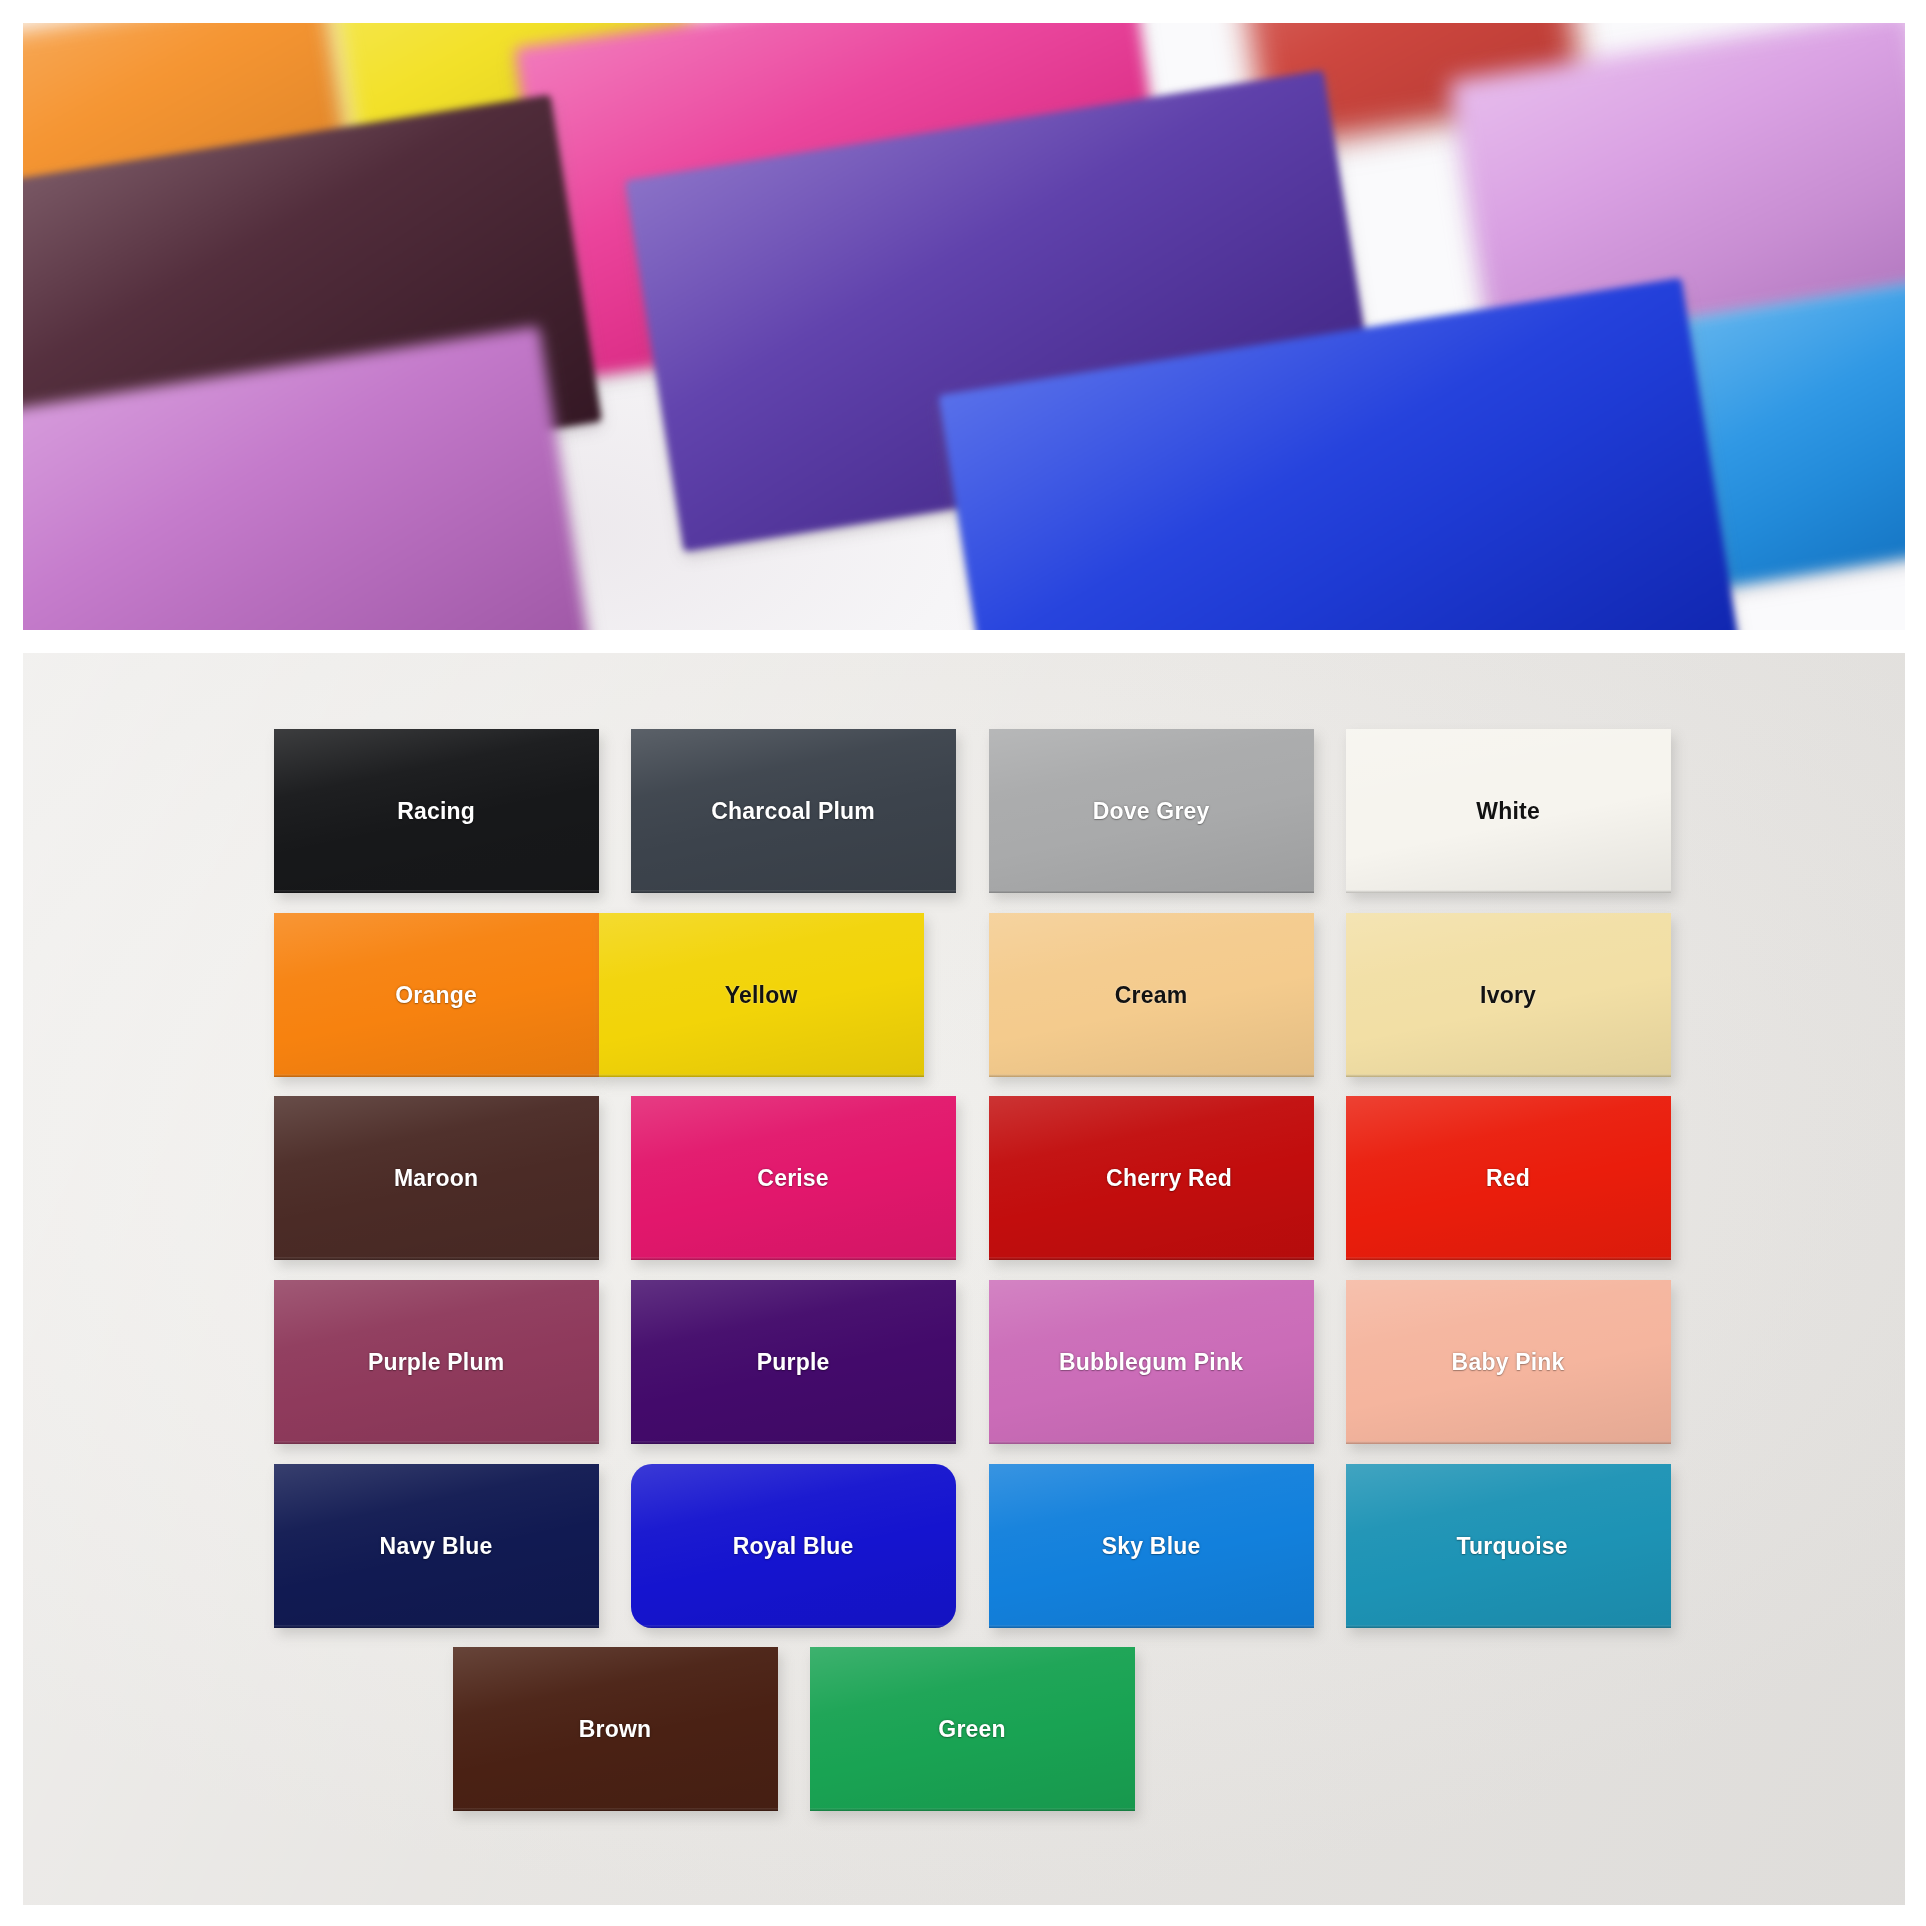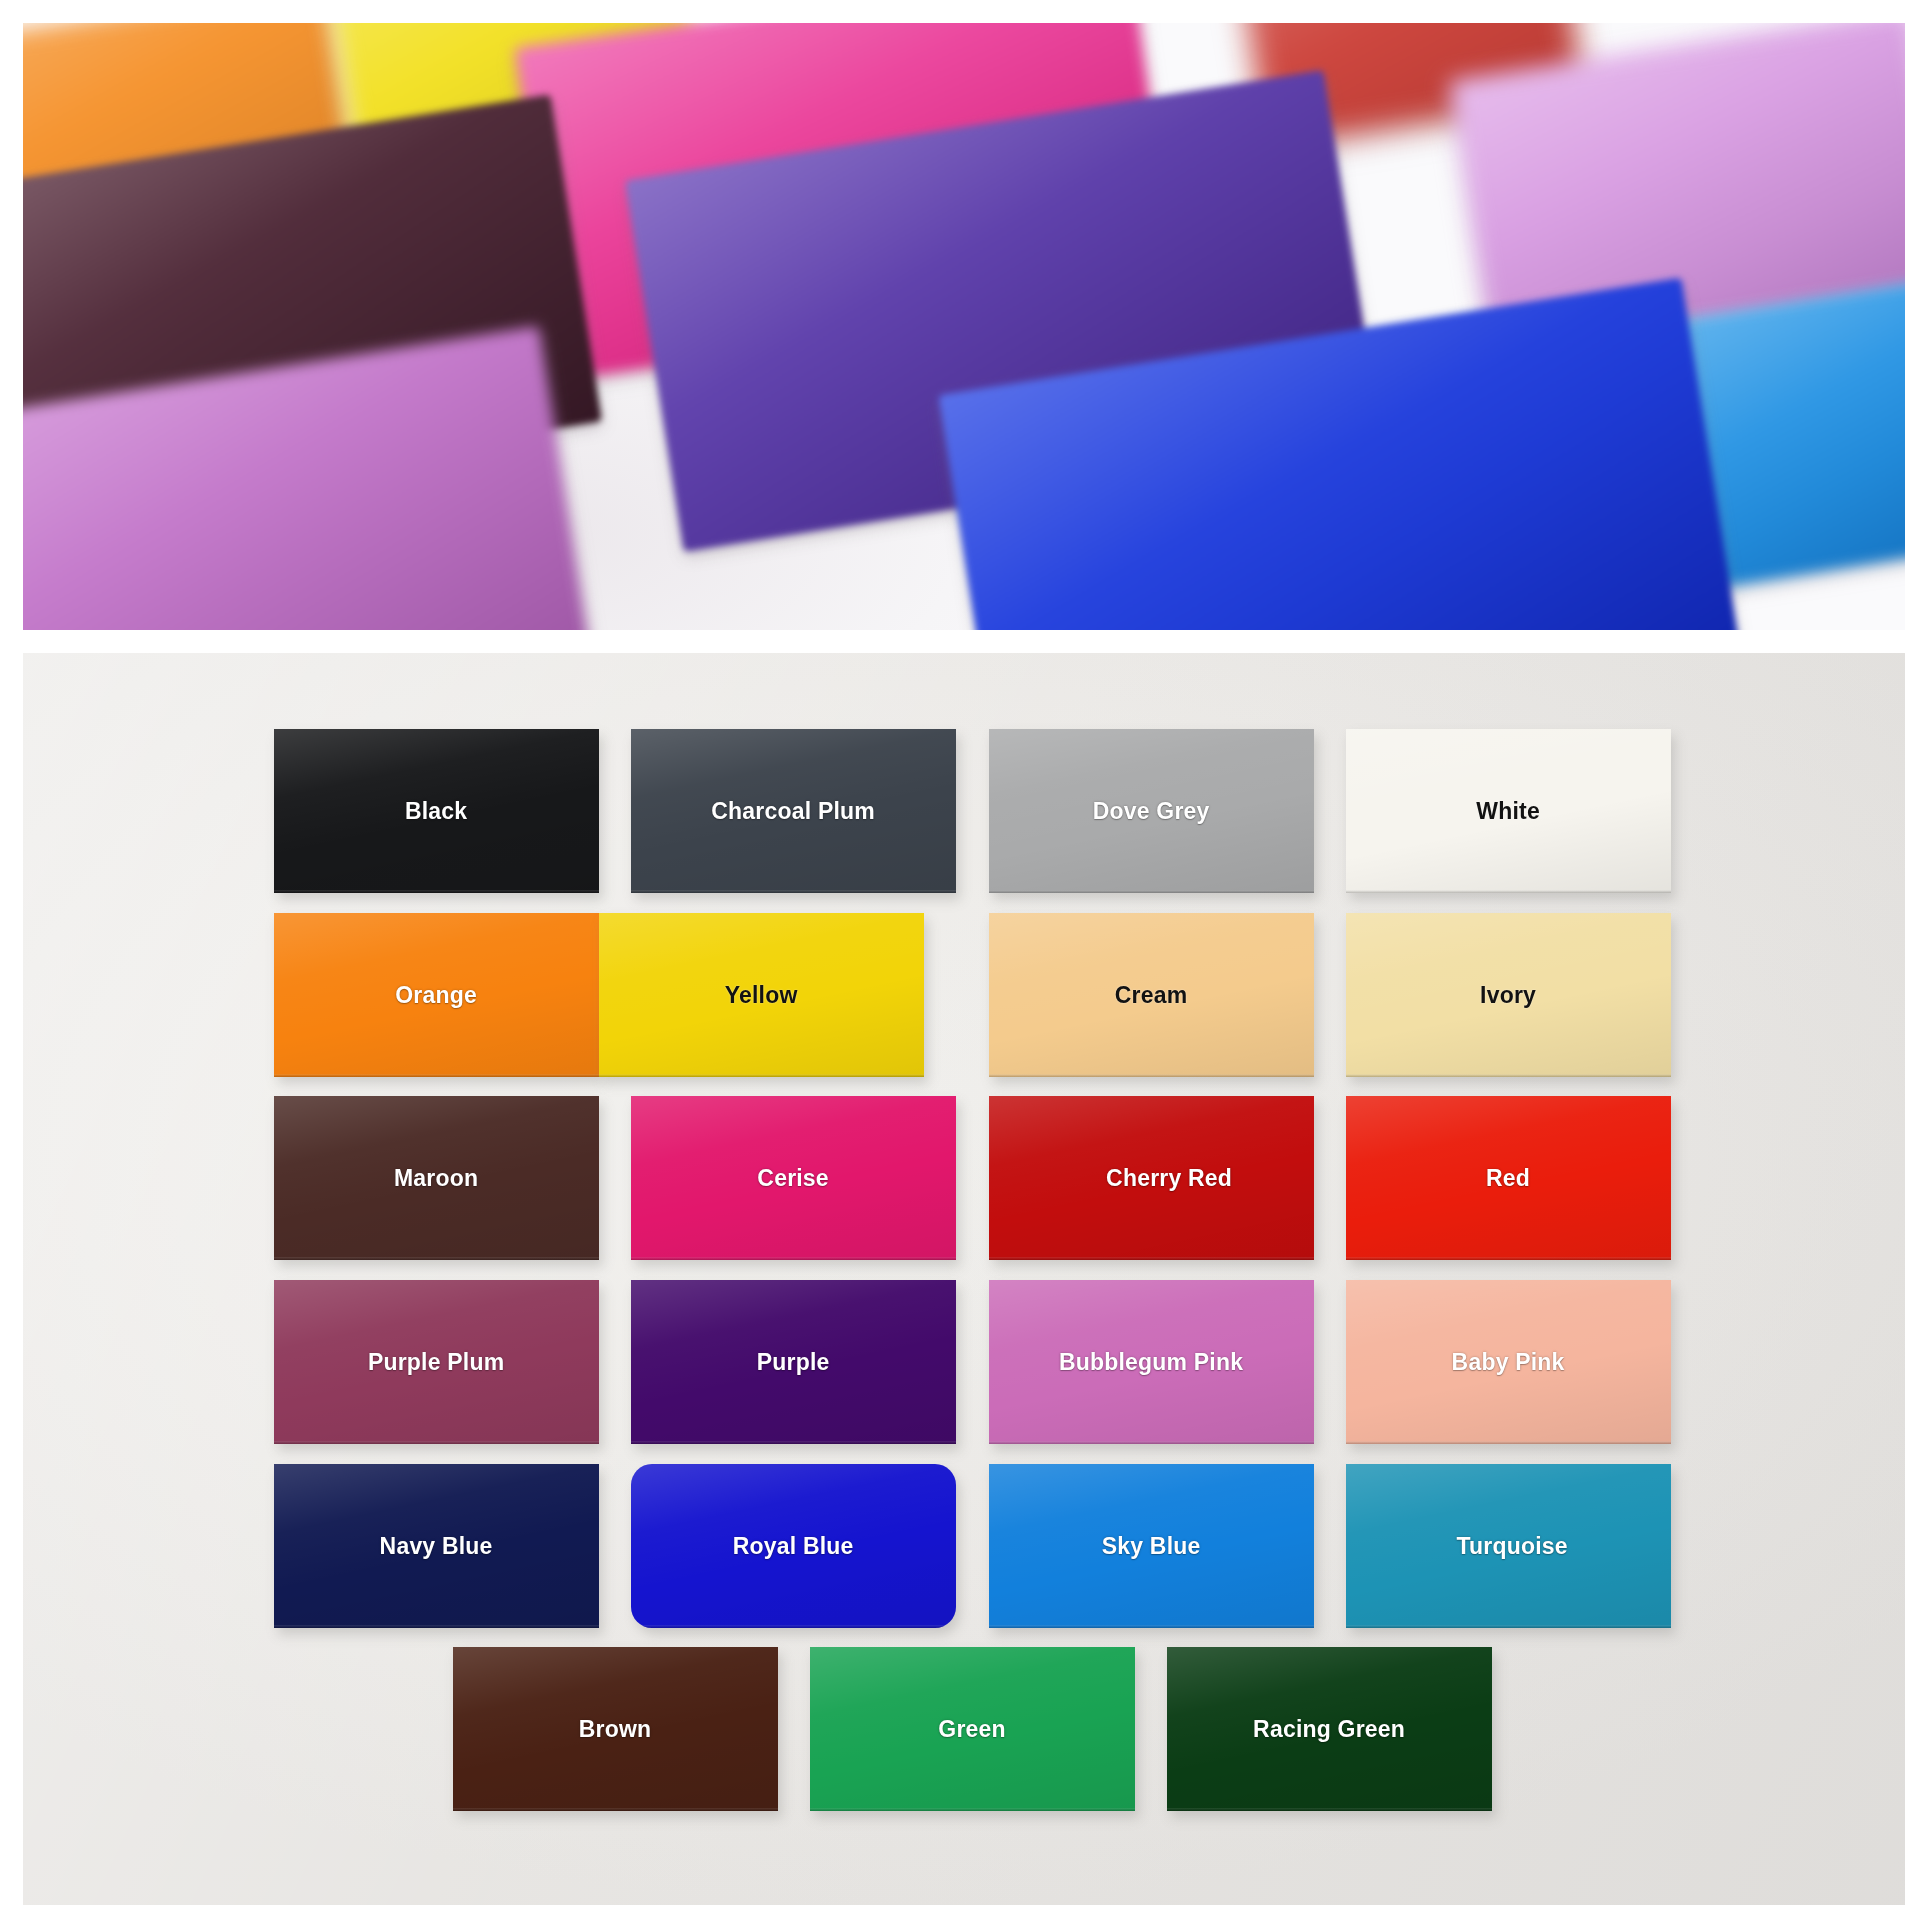--- a/index.html
+++ b/index.html
@@ -120,21 +120,21 @@
       <div class="sheen"></div>
     </div>
   </div>
 
   <div id="chart">
     <div class="paperTint"></div>
     <div class="grid" id="swatch-grid">
         <div class="swatch lightTxt" style="left: 251px; top: 76px; background: rgb(23, 24, 26); color: rgb(255, 255, 255);">
           <div class="gloss"></div>
           <div class="edge"></div>
-          <span class="lbl" style="color: rgb(255, 255, 255);">Black</span>
+          <span class="lbl" style="color: rgb(255, 255, 255);">Racing</span>
         </div>
         <div class="swatch lightTxt" style="left: 608px; top: 76px; background: rgb(60, 67, 76); color: rgb(255, 255, 255);">
           <div class="gloss"></div>
           <div class="edge"></div>
           <span class="lbl" style="color: rgb(255, 255, 255);">Charcoal Plum</span>
         </div>
         <div class="swatch lightTxt" style="left: 966px; top: 76px; background: rgb(169, 170, 171); color: rgb(255, 255, 255);">
           <div class="gloss"></div>
           <div class="edge"></div>
           <span class="lbl" style="color: rgb(255, 255, 255);">Dove Grey</span>
@@ -226,23 +226,18 @@
         </div>
         <div class="swatch lightTxt" style="left: 430px; top: 994px; background: rgb(74, 33, 20); color: rgb(255, 255, 255);">
           <div class="gloss"></div>
           <div class="edge"></div>
           <span class="lbl" style="color: rgb(255, 255, 255);">Brown</span>
         </div>
         <div class="swatch lightTxt" style="left: 787px; top: 994px; background: rgb(25, 163, 83); color: rgb(255, 255, 255);">
           <div class="gloss"></div>
           <div class="edge"></div>
           <span class="lbl" style="color: rgb(255, 255, 255);">Green</span>
-        </div>
-        <div class="swatch lightTxt" style="left: 1144px; top: 994px; background: rgb(11, 61, 21); color: rgb(255, 255, 255);">
-          <div class="gloss"></div>
-          <div class="edge"></div>
-          <span class="lbl" style="color: rgb(255, 255, 255);">Racing Green</span>
         </div>
       </div>
   </div>
 
 </div>
 
 
 </body></html>

